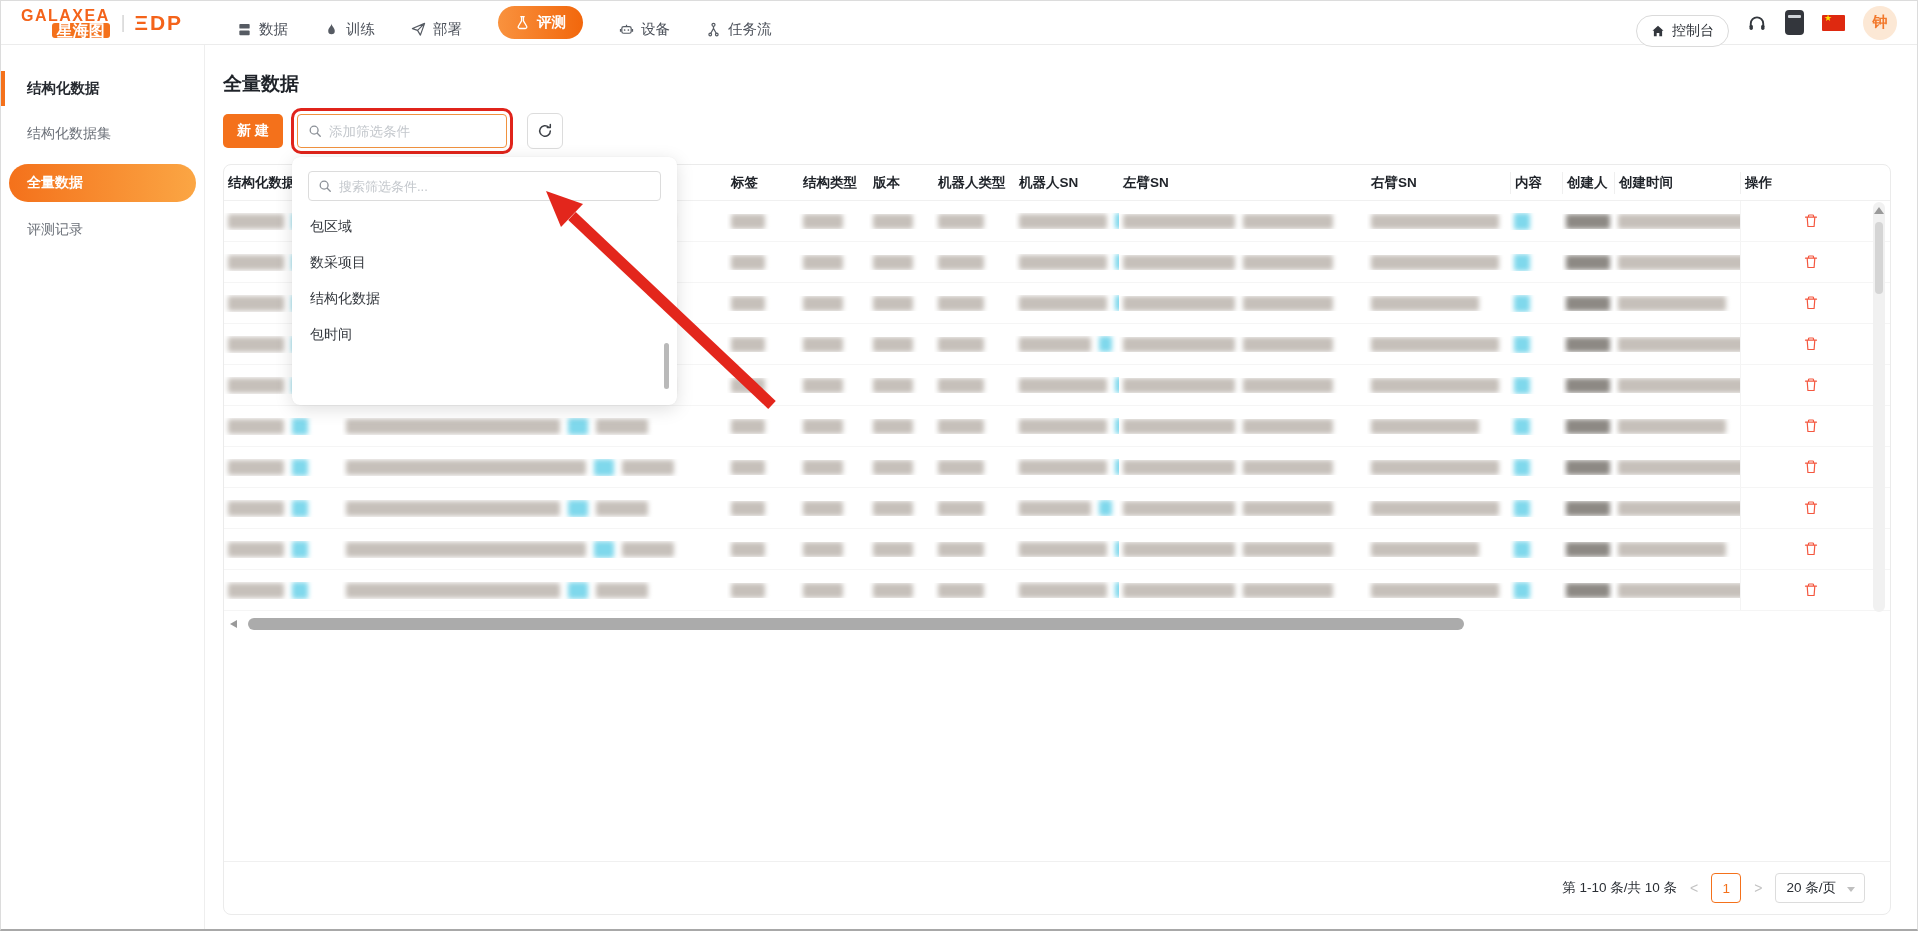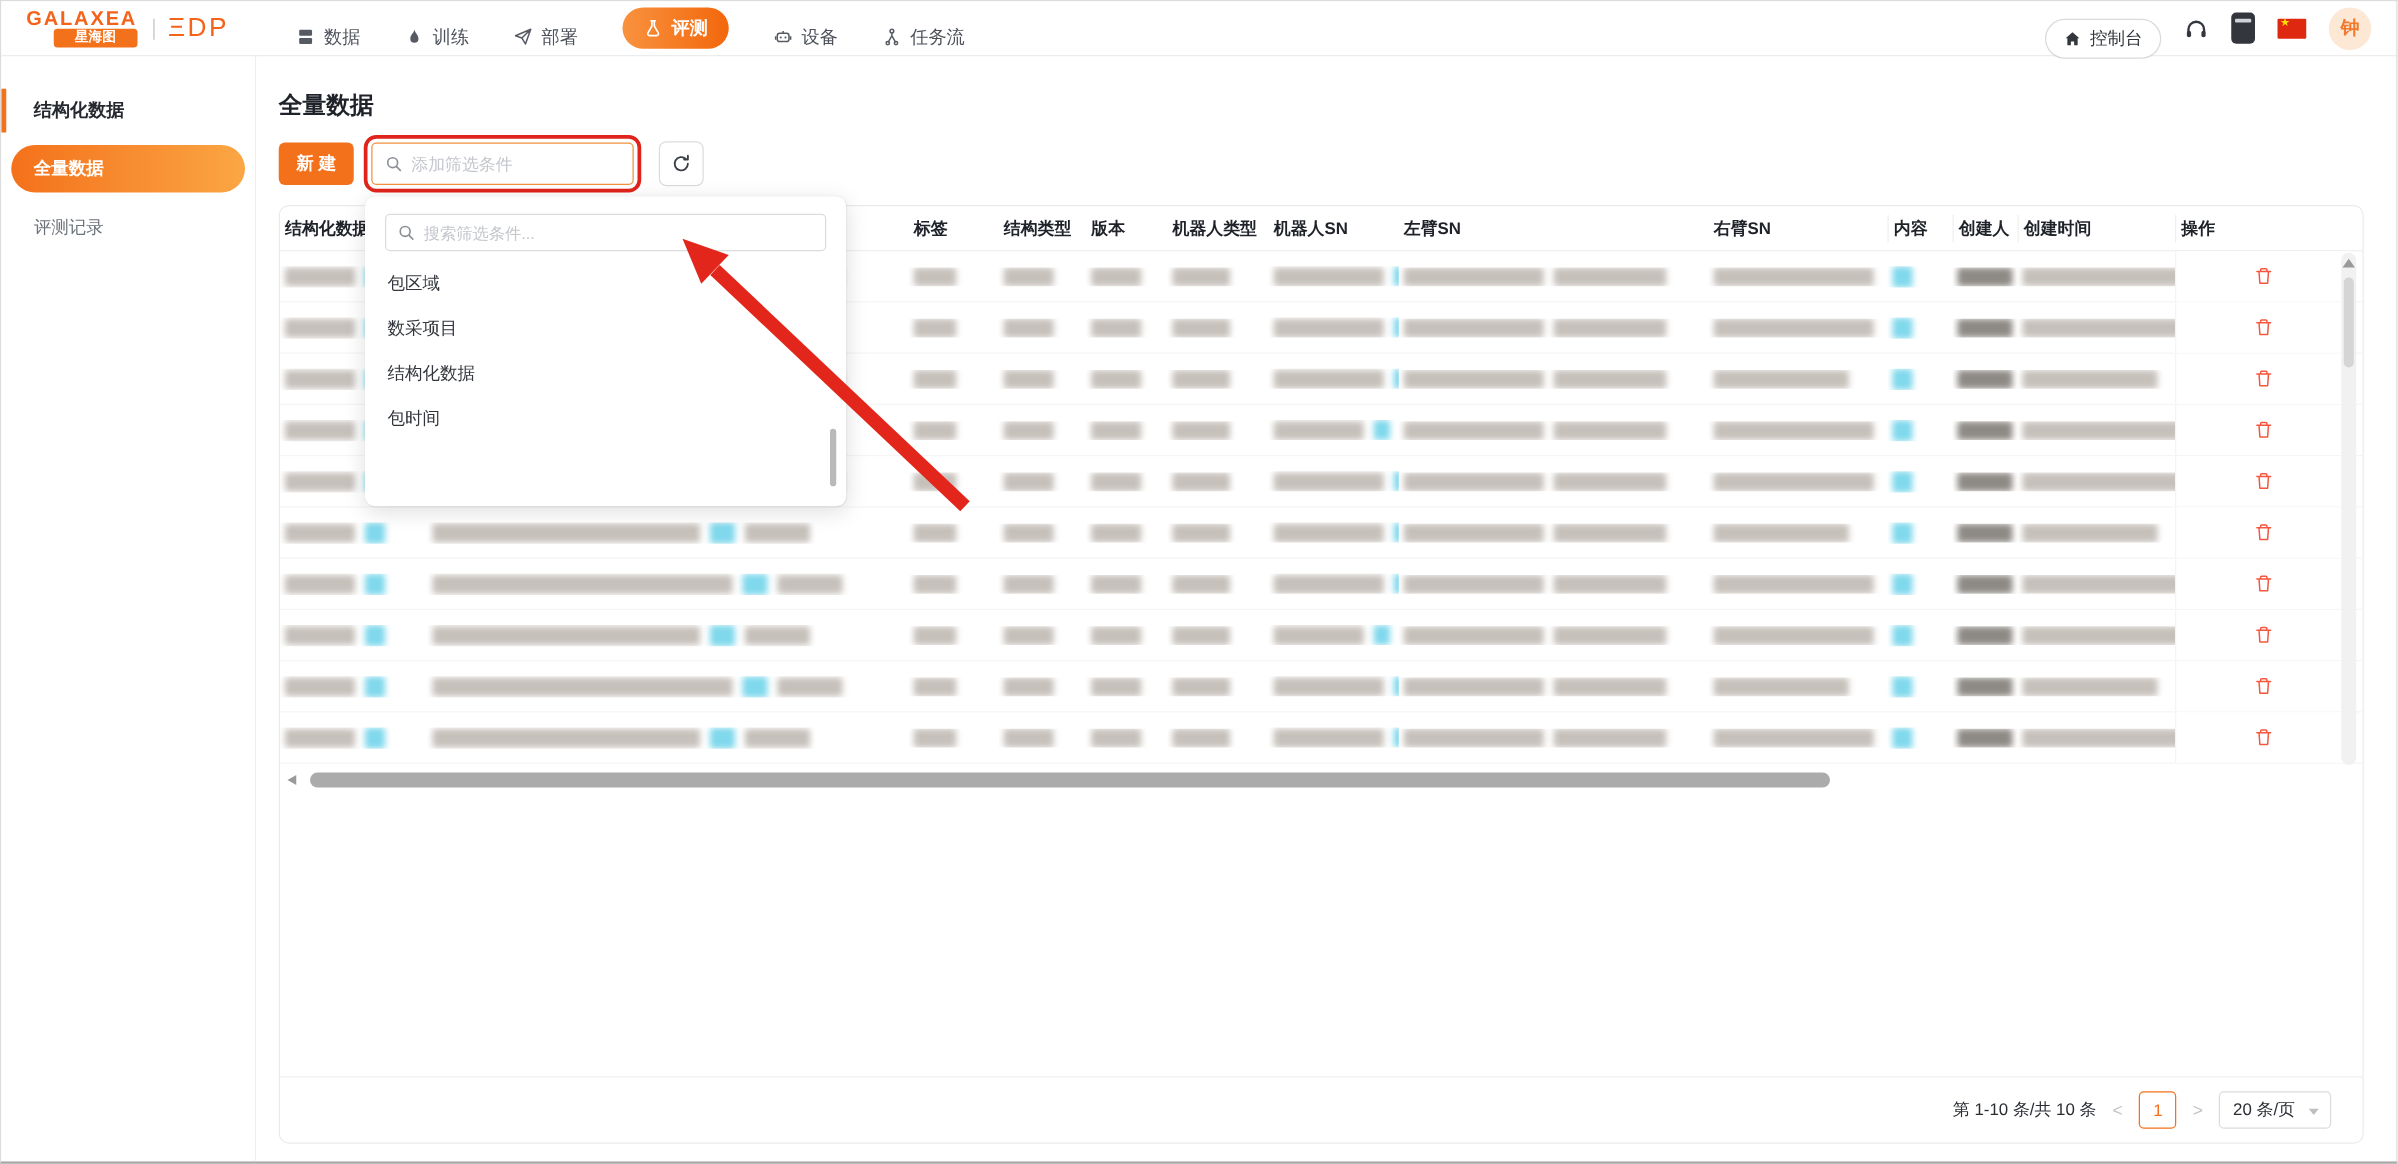--- a/index.html
+++ b/index.html
@@ -9,23 +9,23 @@
     background:#fff; color:#2a2e34; overflow:hidden; position:relative;
     border:1px solid #dcdcdc; border-bottom:2px solid #a8a8a8;
   }
   svg { display:block; }
 
   
   .topbar { height:44px; display:flex; align-items:center; padding:0 20px; border-bottom:1px solid #ececec; background:#fff; position:relative; z-index:50; }
   .logo { display:flex; align-items:center; }
   .logo-left { display:flex; flex-direction:column; align-items:flex-end; }
   .logo-main { color:#F4631A; font-weight:800; font-size:16px; letter-spacing:1.5px; line-height:15px; }
-  .logo-sub { background:#F4711B; color:#fff; font-size:11px; font-weight:700; padding:1px 17px; border-radius:3px; line-height:13px;text-align:center; }
+  .logo-sub { background:#F4711B; color:#fff; font-size:16px; font-weight:700; padding:1px 5px; border-radius:3px; line-height:13px;text-align:center; }
   .logo-divider { color:#d5d5d5; font-size:18px; margin:0 9px 0 11px; font-weight:300; }
-  .logo-product { color:#F4631A; font-weight:400; font-size:21px; letter-spacing:2px; }
+  .logo-product { color:#F4631A; font-weight:700; font-size:21px; letter-spacing:2px; }
   .nav { display:flex; align-items:flex-end; gap:36px; margin-left:54px; font-size:14.5px; color:#4c515a; }
   .nav-item { display:flex; align-items:center; gap:7px; cursor:pointer; white-space:nowrap; }
   .nav-item .ni { color:#565b63; }
   .nav-item.active { background:linear-gradient(90deg,#F9923E,#F2670C); color:#fff; padding:7px 17px; border-radius:18px; font-weight:700; }
   .nav-item.active .ni { color:#fff; }
   .top-right { margin-left:auto; display:flex; align-items:center; gap:18px; }
   .console-btn { display:flex; align-items:center; gap:7px; border:1px solid #dadada; border-radius:17px; padding:6px 14px; font-size:14px; color:#33373d; cursor:pointer; background:#fff;margin-top:16px; }
   .icon-btn { cursor:pointer; color:#33373d; }
   .docs-icon { width:19px; height:25px; background:#33363c; border-radius:4px; position:relative; }
   .docs-icon::after { content:""; position:absolute; left:3px; right:3px; top:5px; height:3px; background:#cfd3d8; border-radius:1px; }
@@ -189,20 +189,21 @@
         <span>★</span>
       </span>
     <div class="avatar">钟</div>
   </div>
 </header>
 
 <div class="layout">
 
   <aside class="sidebar">
     <div class="side-section">结构化数据</div>
+    <div class="side-item">结构化数据集</div>
     <div class="side-item active">全量数据</div>
     <div class="side-item">评测记录</div>
   </aside>
 
   <main class="main">
     <h1 class="page-title">全量数据</h1>
 
     <div class="toolbar">
       <button class="btn-new">新 建</button>
       <div class="filter-wrap">

